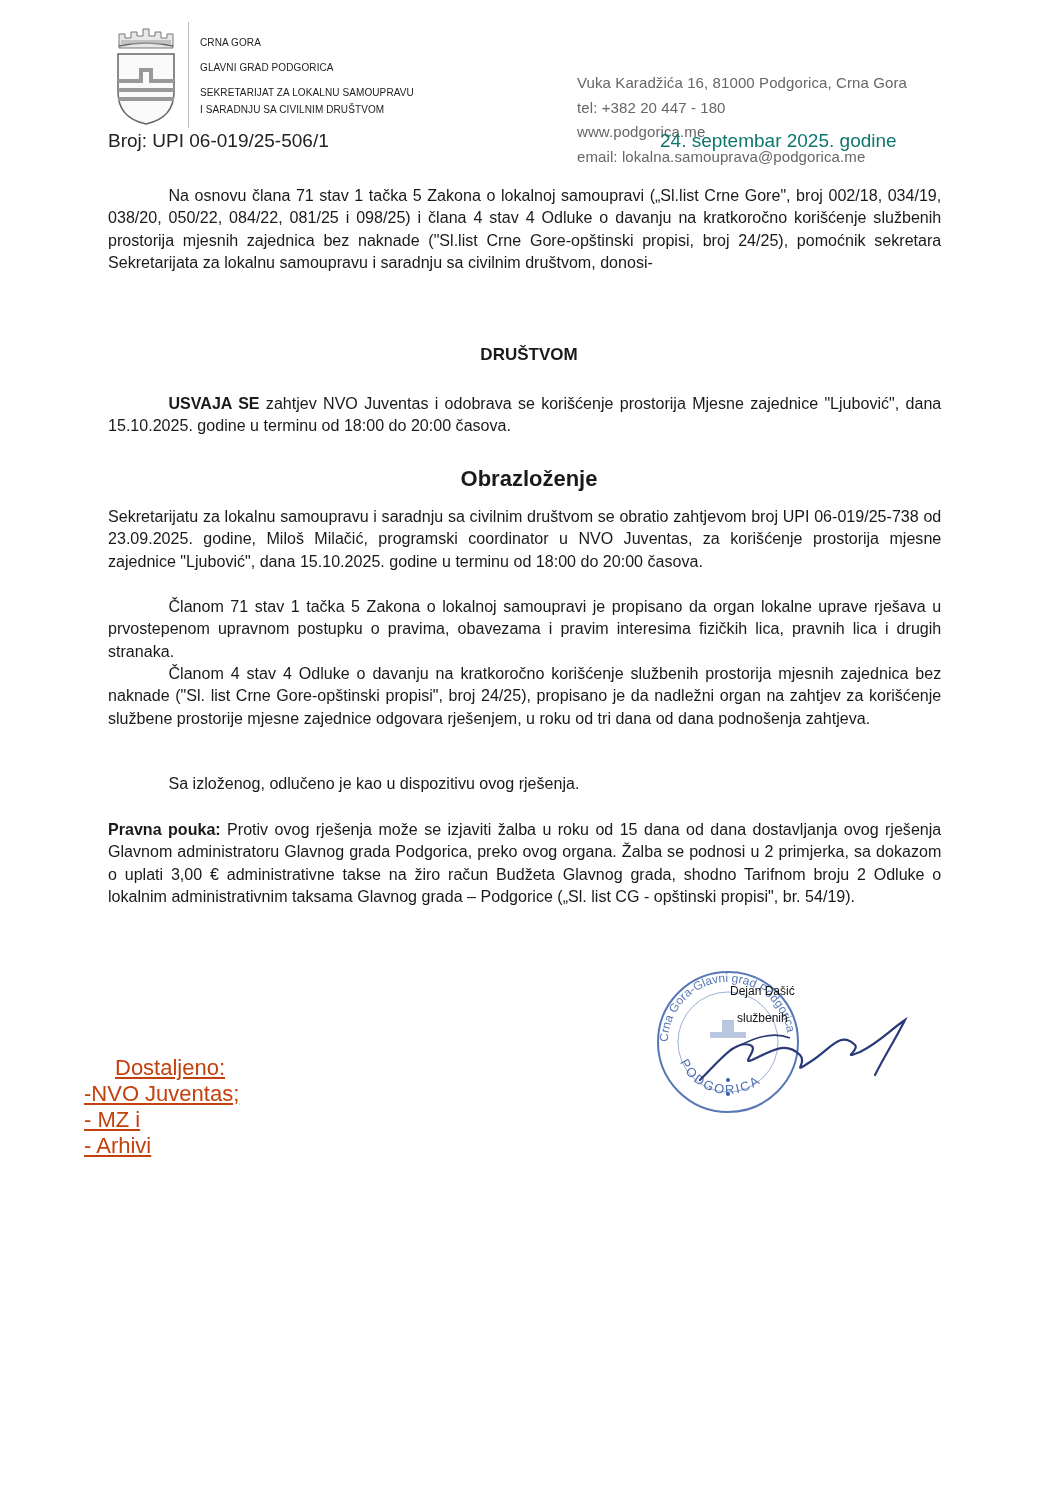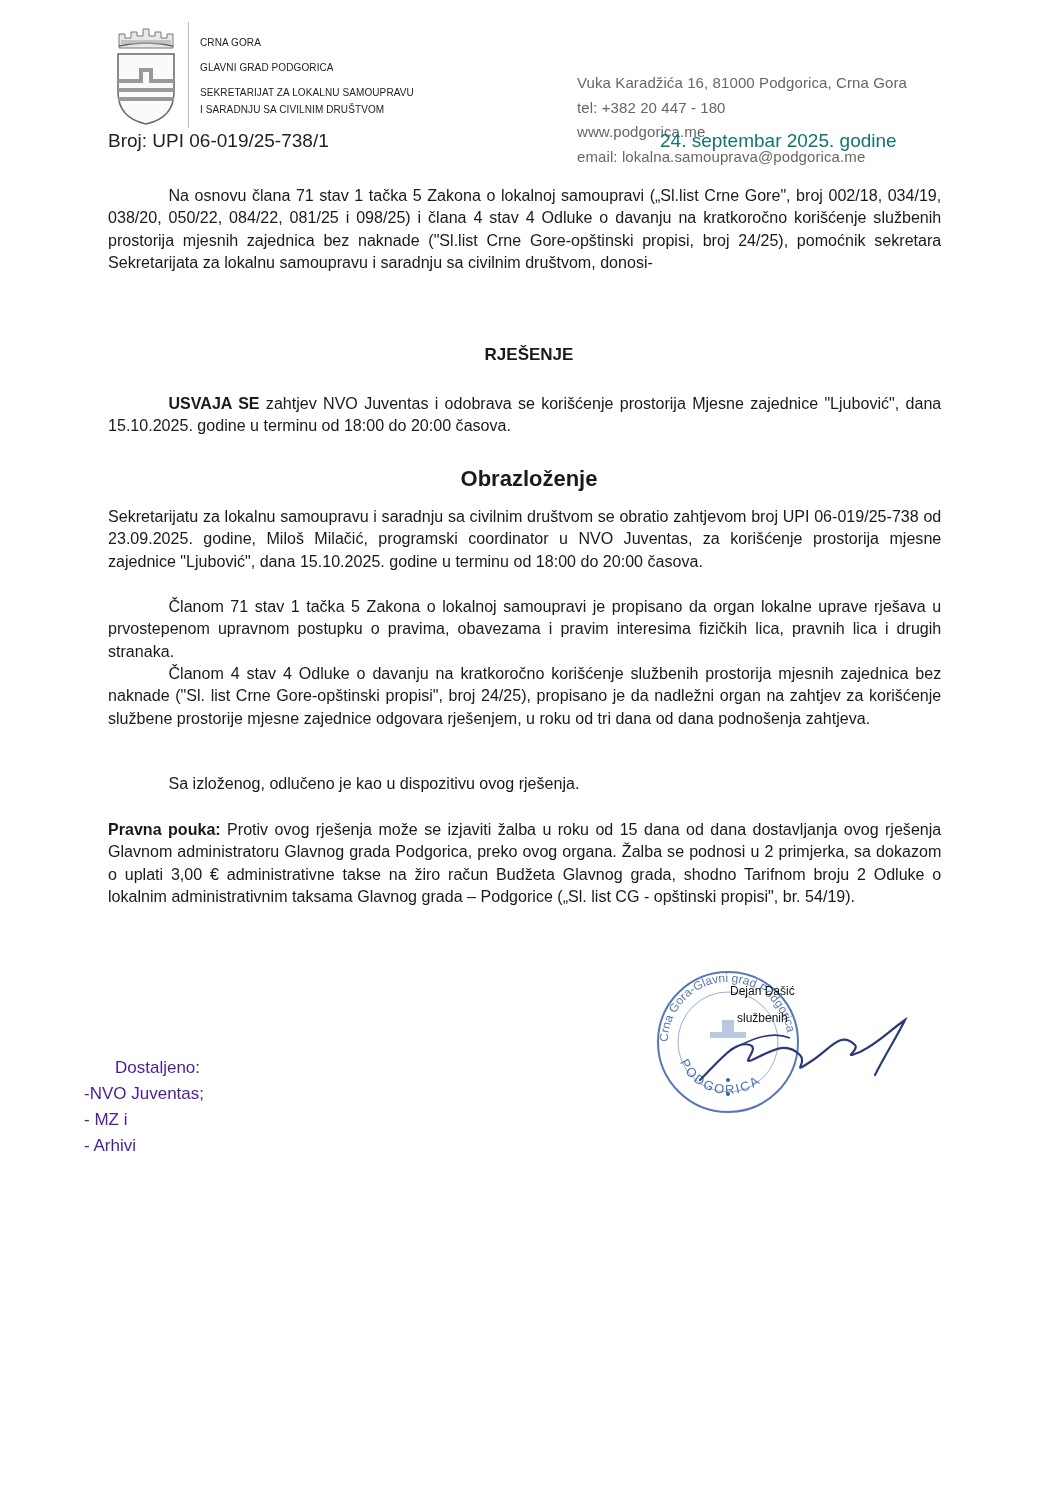--- a/index.html
+++ b/index.html
@@ -21,21 +21,21 @@
     .para { left: 108px; width: 833px; font-family: "Liberation Sans", sans-serif; font-size: 17.3px; line-height: 22.3px; text-align: justify; color: #1a1a1a; transform: scaleX(0.93); transform-origin: left top; width: 896px; }
     .indent { text-indent: 65px; }
     .center-title { left: 0; width: 1058px; text-align: center; font-weight: bold; font-size: 17px; color: #1a1a1a; }
     .b { font-weight: bold; }
 
     
     .stamp { left: 650px; top: 962px; width: 160px; height: 160px; }
     .signer { left: 730px; top: 978px; font-size: 12px; line-height: 27px; color: #111; text-align: center; }
     .sigline { left: 690px; top: 1000px; width: 240px; height: 90px; }
 
-    .dist { left: 84px; top: 1055px; font-size: 17px; line-height: 26px; color: #4c1d95; }
+    .dist { left: 84px; top: 1055px; font-size: 22px; line-height: 26px; color: #c2410c; text-decoration: underline; }
     .dist .h { padding-left: 31px; }
   </style>
 </head>
 <body>
 
 <svg class="abs crest" viewBox="0 0 62 100">
 
   <path d="M4 22 L4 8 L10 8 L10 12 L16 12 L16 6 L22 6 L22 10 L28 10 L28 3 L34 3 L34 10 L40 10 L40 6 L46 6 L46 12 L52 12 L52 8 L58 8 L58 22 Z" fill="#e8e8e8" stroke="#777" stroke-width="1"></path>
   <path d="M4 20 Q31 14 58 20" fill="none" stroke="#666" stroke-width="1.5"></path>
   <rect x="6" y="14" width="50" height="4" fill="#aaa" opacity="0.6"></rect>
@@ -54,26 +54,26 @@
   <div class="l4">I SARADNJU SA CIVILNIM DRUŠTVOM</div>
 </div>
 
 <div class="abs contact">
   <div>Vuka Karadžića 16, 81000 Podgorica, Crna Gora</div>
   <div>tel: +382 20 447 - 180</div>
   <div>www.podgorica.me</div>
   <div>email: lokalna.samouprava@podgorica.me</div>
 </div>
 
-<div class="abs broj">Broj: UPI 06-019/25-738/1</div>
+<div class="abs broj">Broj: UPI 06-019/25-506/1</div>
 <div class="abs date">24. septembar 2025. godine</div>
 
 <div class="abs para indent" style="top:184px;">Na osnovu člana 71 stav 1 tačka 5 Zakona o lokalnoj samoupravi („Sl.list Crne Gore", broj  002/18, 034/19, 038/20, 050/22, 084/22, 081/25 i 098/25) i člana 4 stav 4  Odluke o davanju na kratkoročno korišćenje službenih prostorija mjesnih zajednica bez naknade ("Sl.list Crne Gore-opštinski propisi, broj 24/25), pomoćnik sekretara Sekretarijata za lokalnu samoupravu i saradnju sa civilnim društvom, donosi-</div>
 
-<div class="abs center-title" style="top:345px;">RJEŠENJE</div>
+<div class="abs center-title" style="top:345px;">DRUŠTVOM</div>
 <div class="abs para indent" style="top:392px;"><span class="b">USVAJA SE</span><span> zahtjev NVO Juventas i odobrava se korišćenje prostorija Mjesne zajednice "Ljubović", dana 15.10.2025. godine u terminu od 18:00 do 20:00 časova.</span></div>
 
 <div class="abs center-title" style="top:466px; font-size:22px;">Obrazloženje</div>
 <div class="abs para" style="top:505px;">Sekretarijatu za lokalnu samoupravu i saradnju sa civilnim društvom se obratio zahtjevom broj UPI  06-019/25-738 od 23.09.2025. godine, Miloš Milačić, programski coordinator u NVO Juventas, za korišćenje prostorija mjesne zajednice "Ljubović", dana 15.10.2025. godine u terminu od 18:00 do 20:00 časova.</div>
 <div class="abs para indent" style="top:595px;">Članom 71 stav 1 tačka 5  Zakona o lokalnoj samoupravi je propisano da organ lokalne uprave rješava u prvostepenom upravnom postupku o pravima, obavezama i pravim interesima fizičkih lica, pravnih lica i drugih stranaka.</div>
 <div class="abs para indent" style="top:662px;">Članom 4 stav 4 Odluke o davanju na kratkoročno korišćenje službenih prostorija mjesnih zajednica bez naknade ("Sl. list Crne Gore-opštinski propisi", broj 24/25), propisano je da nadležni organ na zahtjev za korišćenje službene prostorije mjesne zajednice odgovara rješenjem, u roku od tri dana od dana podnošenja zahtjeva.</div>
 <div class="abs para indent" style="top:772px;">Sa izloženog, odlučeno je kao u dispozitivu ovog rješenja.</div>
 
 <div class="abs para" style="top:818px;"><span class="b">Pravna pouka:</span><span> Protiv ovog rješenja može se izjaviti žalba u roku od 15 dana od dana dostavljanja ovog rješenja Glavnom administratoru Glavnog grada Podgorica, preko ovog organa. Žalba se podnosi u 2 primjerka, sa dokazom o uplati 3,00 € administrativne takse na žiro račun Budžeta Glavnog grada, shodno Tarifnom broju 2 Odluke o lokalnim administrativnim taksama Glavnog grada – Podgorice („Sl. list CG - opštinski propisi", br. 54/19).</span></div>
 

